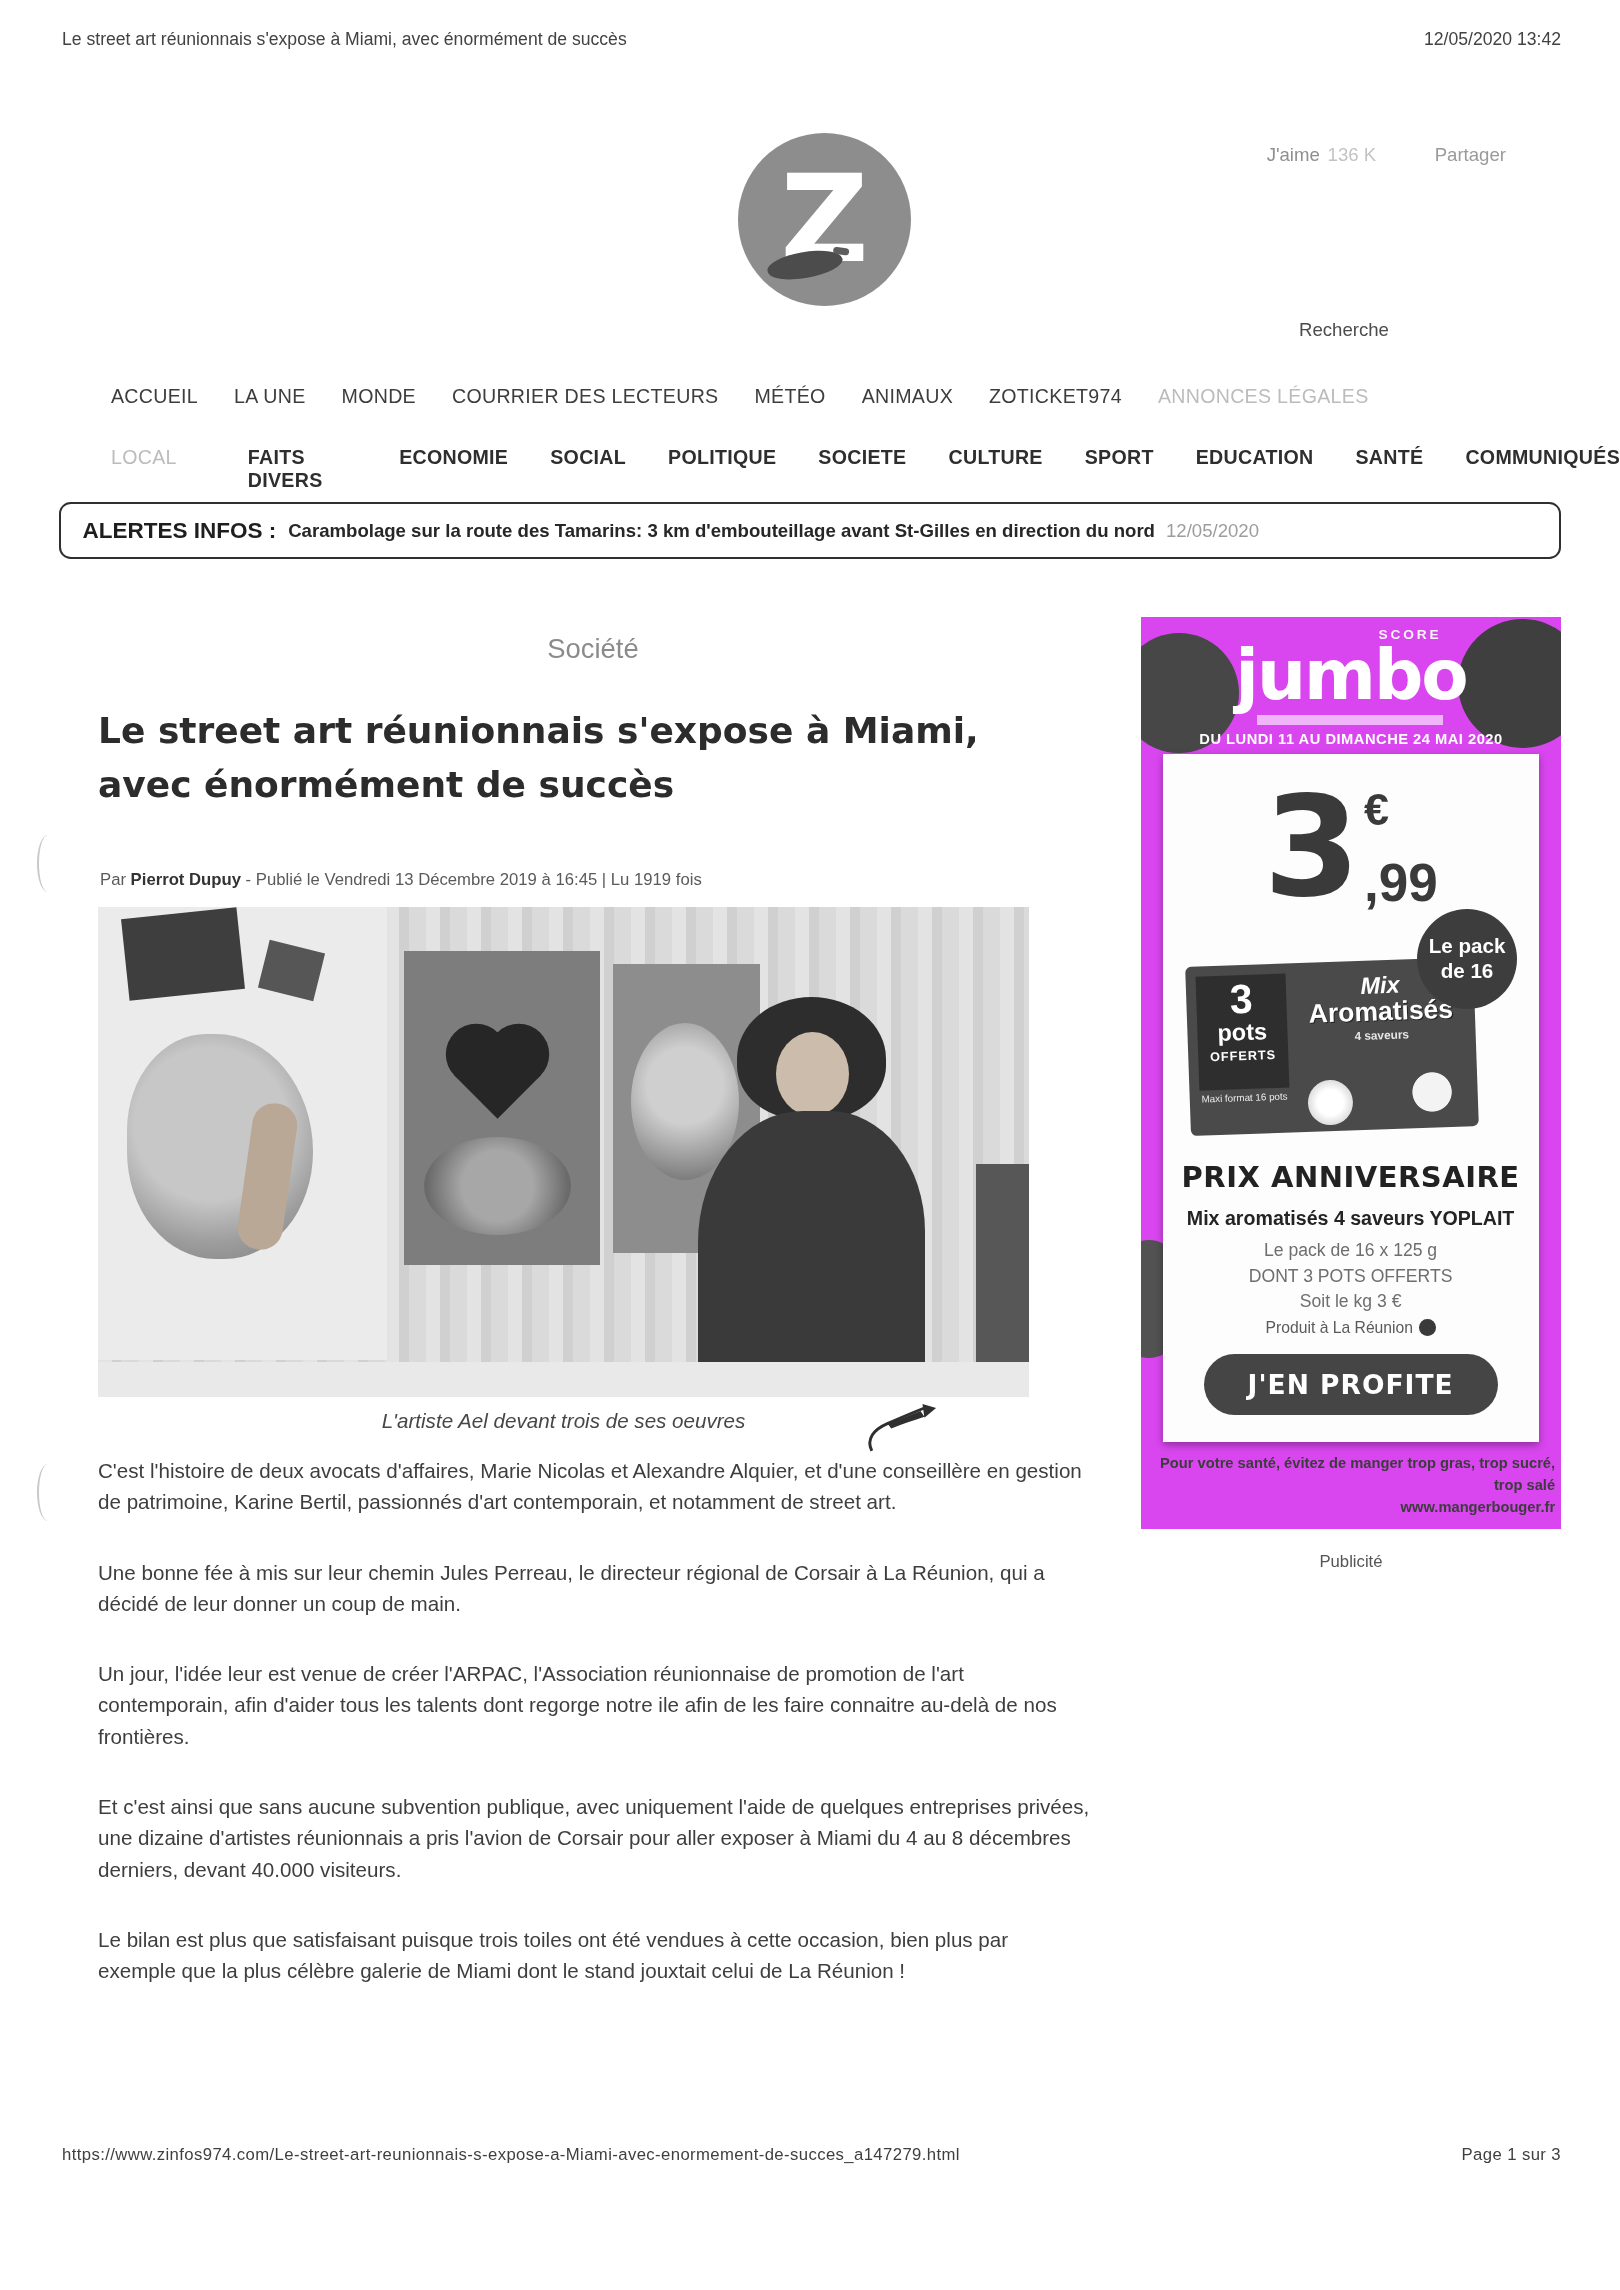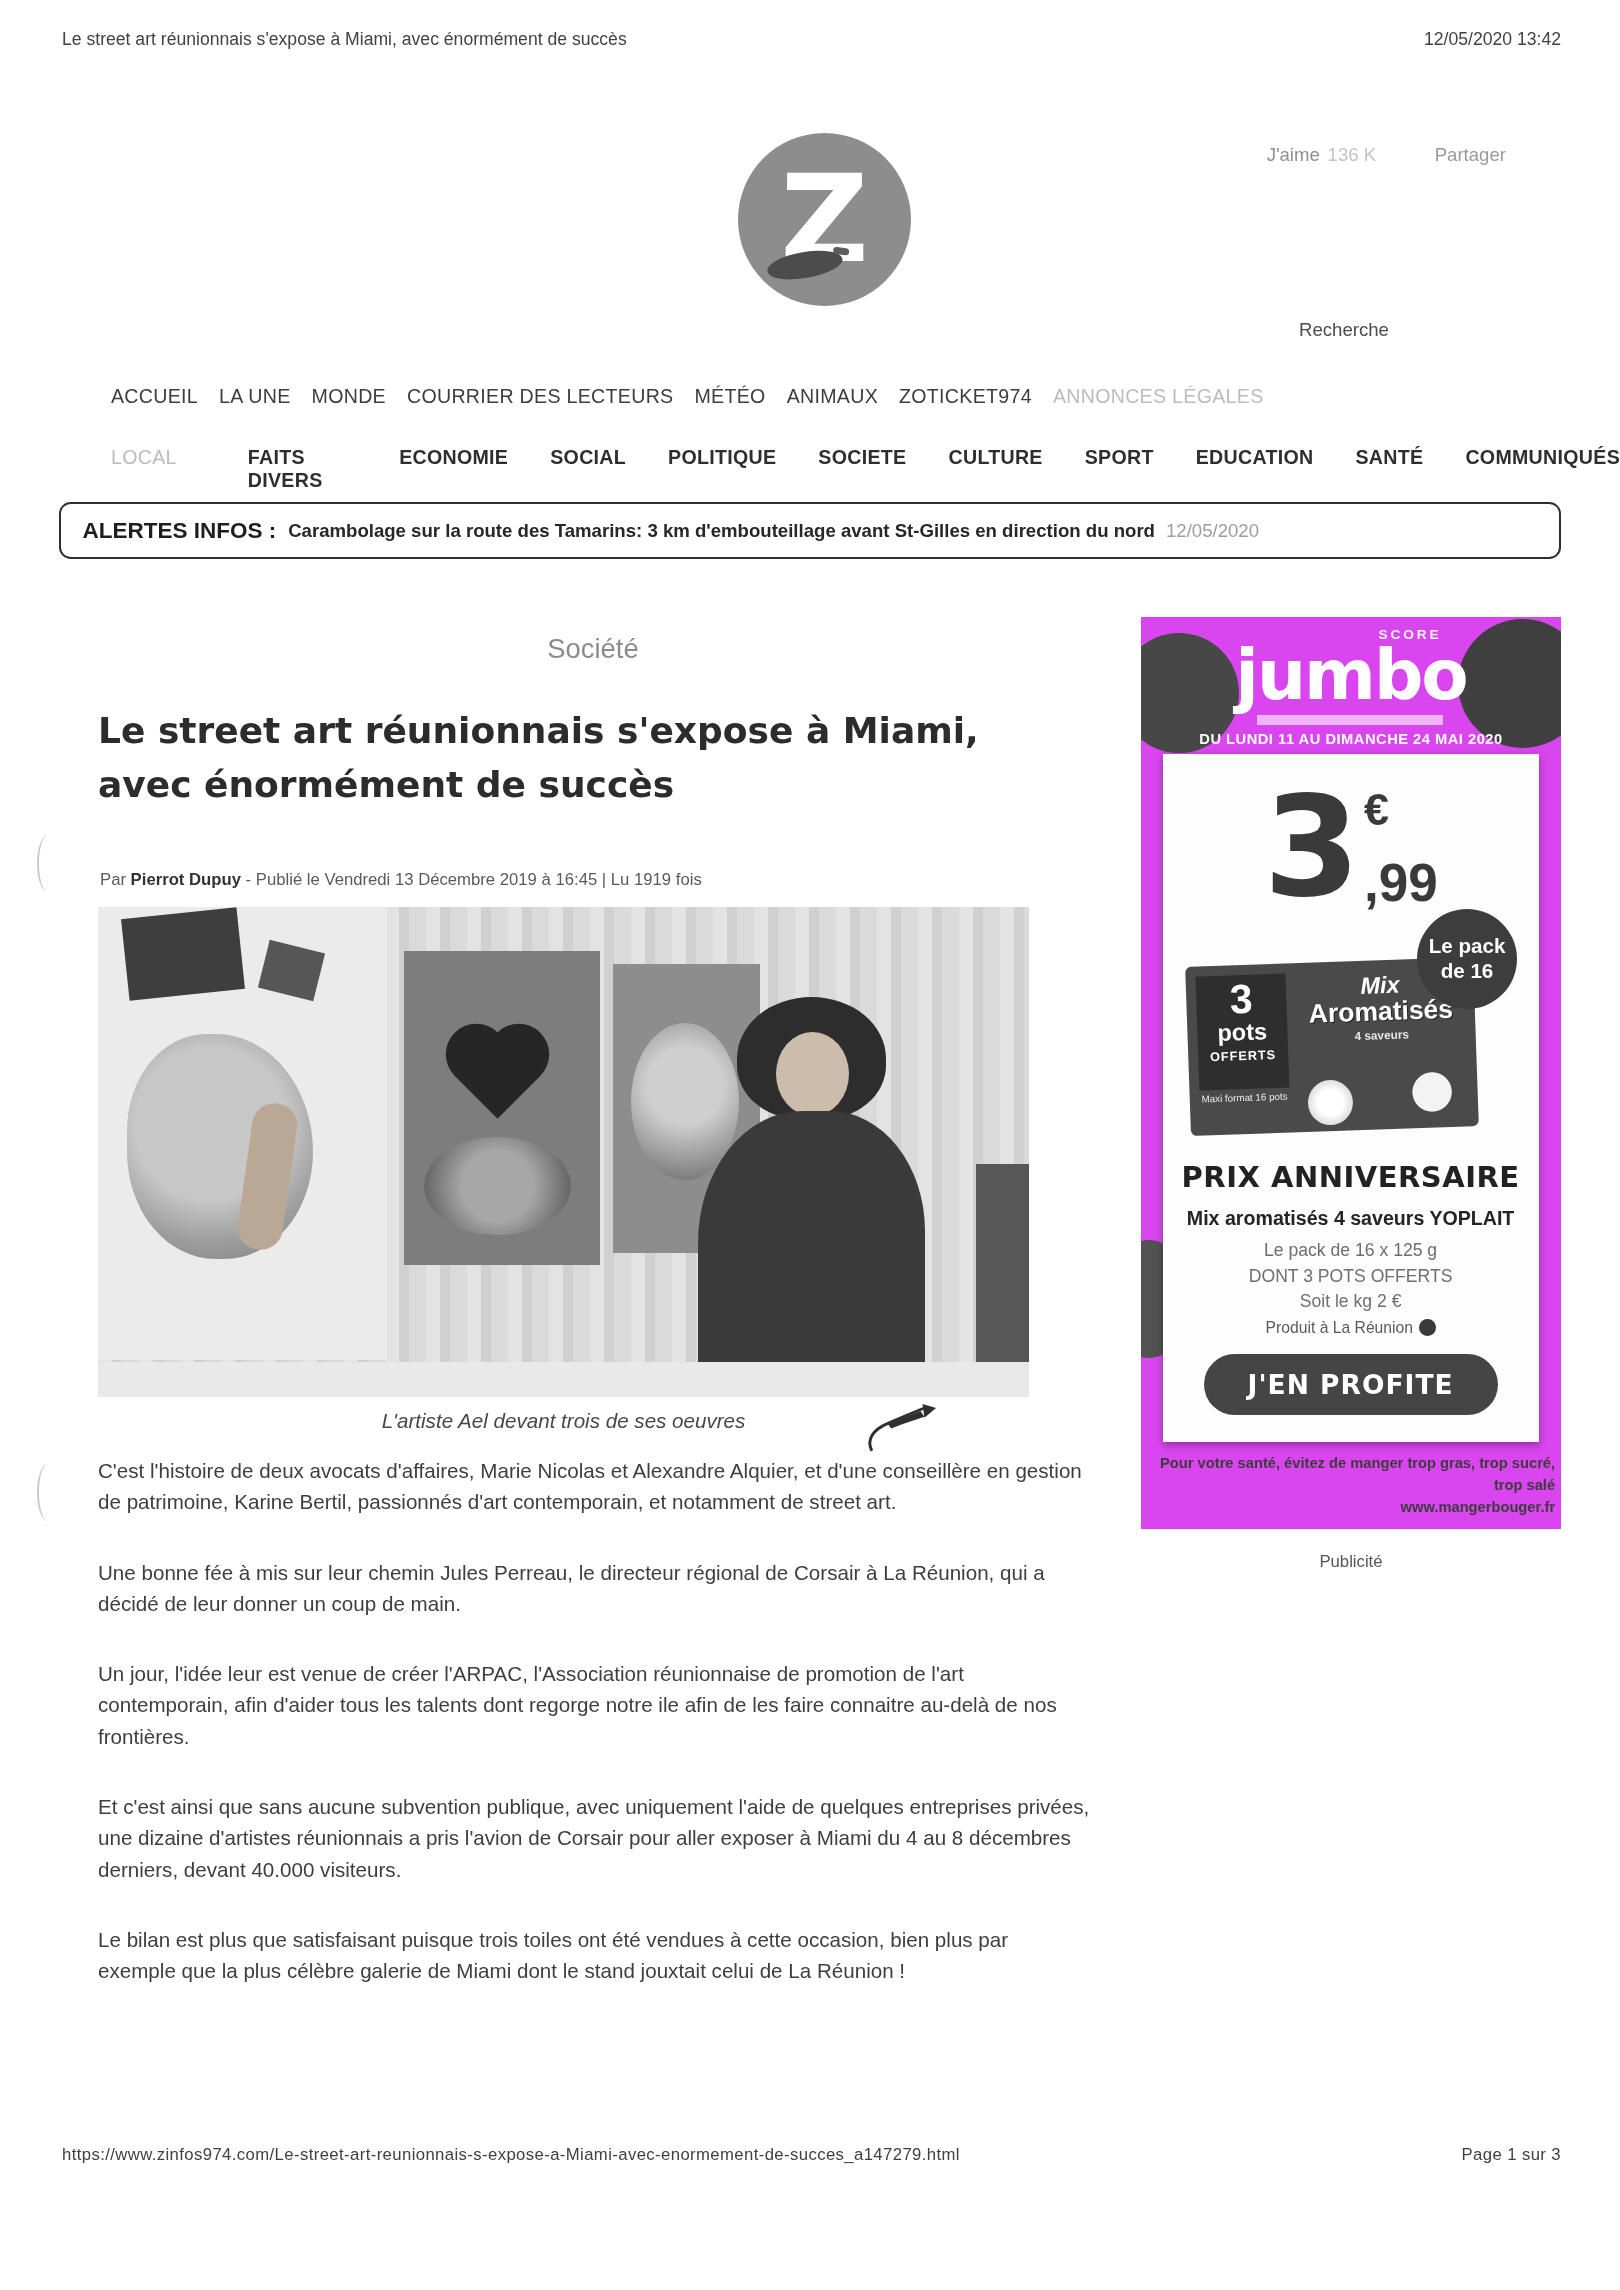--- a/index.html
+++ b/index.html
@@ -19,21 +19,21 @@
            font-size:122px;line-height:173px;color:#fff;}
   .pepper{position:absolute;left:29px;bottom:29px;width:76px;height:25.5px;background:#4c4c4c;
           border-radius:48% 52% 50% 50%;transform:rotate(-10deg);}
   .pepper::after{content:"";position:absolute;right:-7.8px;top:2px;width:15.7px;height:6.9px;
                  background:#5d5d5d;border-radius:3.9px;transform:rotate(18deg);}
   .social{position:absolute;top:144px;right:114px;display:flex;gap:25.5px;font-size:18.6px;align-items:baseline;}
   .like{color:#8f8f8f;} .like-count{color:#c3c3c3;margin-left:7.8px;} .share{color:#9a9a9a;margin-left:33px;}
   .search{position:absolute;top:319px;left:1299px;font-size:18.6px;color:#4c4c4c;}
 
   
-  .nav1{position:absolute;top:385px;left:111px;display:flex;gap:21px;font-size:19.6px;color:#3d3d3d;letter-spacing:0.3px;}
+  .nav1{position:absolute;top:385px;left:111px;display:flex;gap:36px;font-size:19.6px;color:#3d3d3d;letter-spacing:0.3px;}
   .nav2{position:absolute;top:446px;left:111px;display:flex;gap:42px;font-size:19.6px;
         font-weight:700;color:#2e2e2e;letter-spacing:0.3px;}
   .nav-muted{color:#bcbcbc !important;font-weight:400;}
   .nav2 .nav-muted{margin-right:29px;}
 
   
   .alert-bar{position:absolute;left:59px;top:502px;width:1455px;height:53px;border:2.9px solid #2f2f2f;
              border-radius:11.8px;display:flex;align-items:center;padding:0 21.6px;background:#fff;}
   .alert-label{font-weight:800;font-size:22.5px;color:#1e1e1e;white-space:nowrap;}
   .alert-msg{font-weight:700;font-size:18.6px;color:#272727;margin-left:11.8px;white-space:nowrap;}
@@ -270,21 +270,21 @@
           <div class="mix-sub">4 saveurs</div>
         </div>
         <div class="flower"></div>
         <div class="coconut"></div>
       </div>
       <div class="prix-header">PRIX ANNIVERSAIRE</div>
       <div class="prod-name">Mix aromatisés 4 saveurs YOPLAIT</div>
       <div class="ad-details">
         <div>Le pack de 16 x 125 g</div>
         <div>DONT 3 POTS OFFERTS</div>
-        <div>Soit le kg 2 €</div>
+        <div>Soit le kg 3 €</div>
       </div>
       <div class="origin">
         <span>Produit à La Réunion</span><span class="origin-icon"></span>
       </div>
       <button class="cta">J'EN PROFITE</button>
     </div>
 
     <div class="health">
       <div>Pour votre santé, évitez de manger trop gras, trop sucré, trop salé</div>
       <div>www.mangerbouger.fr</div>

